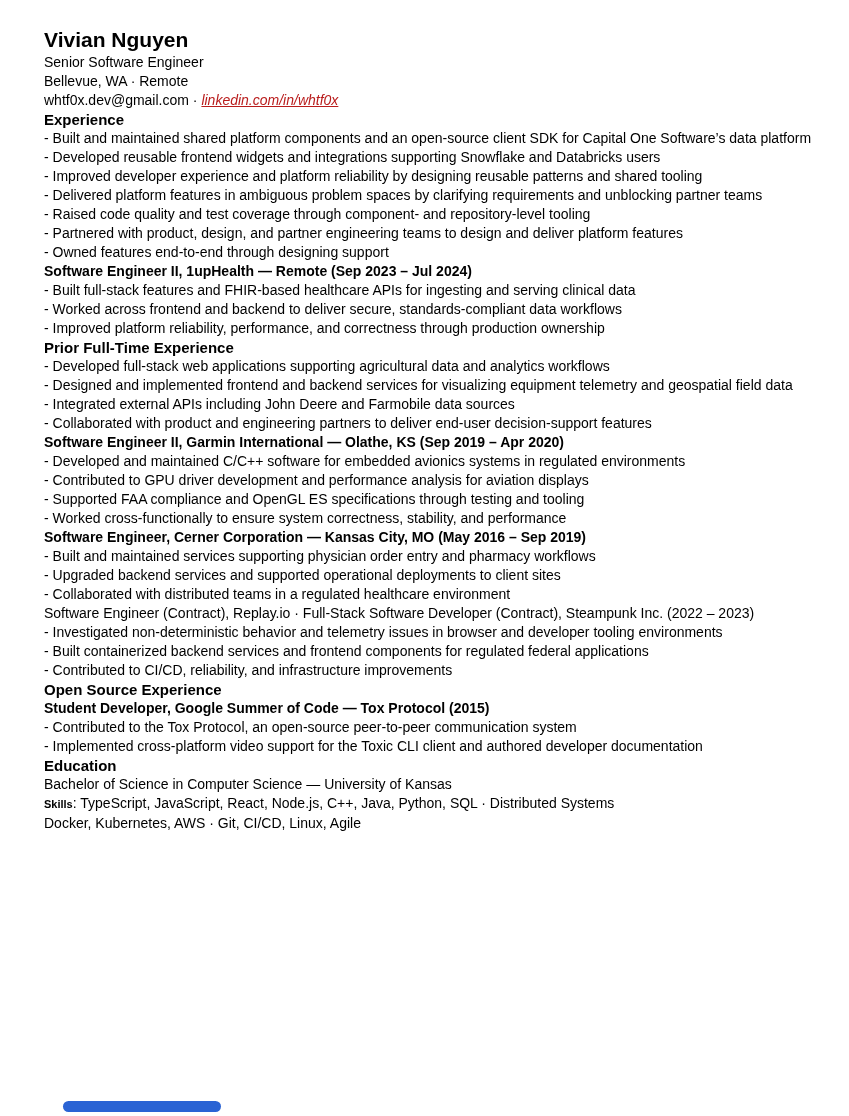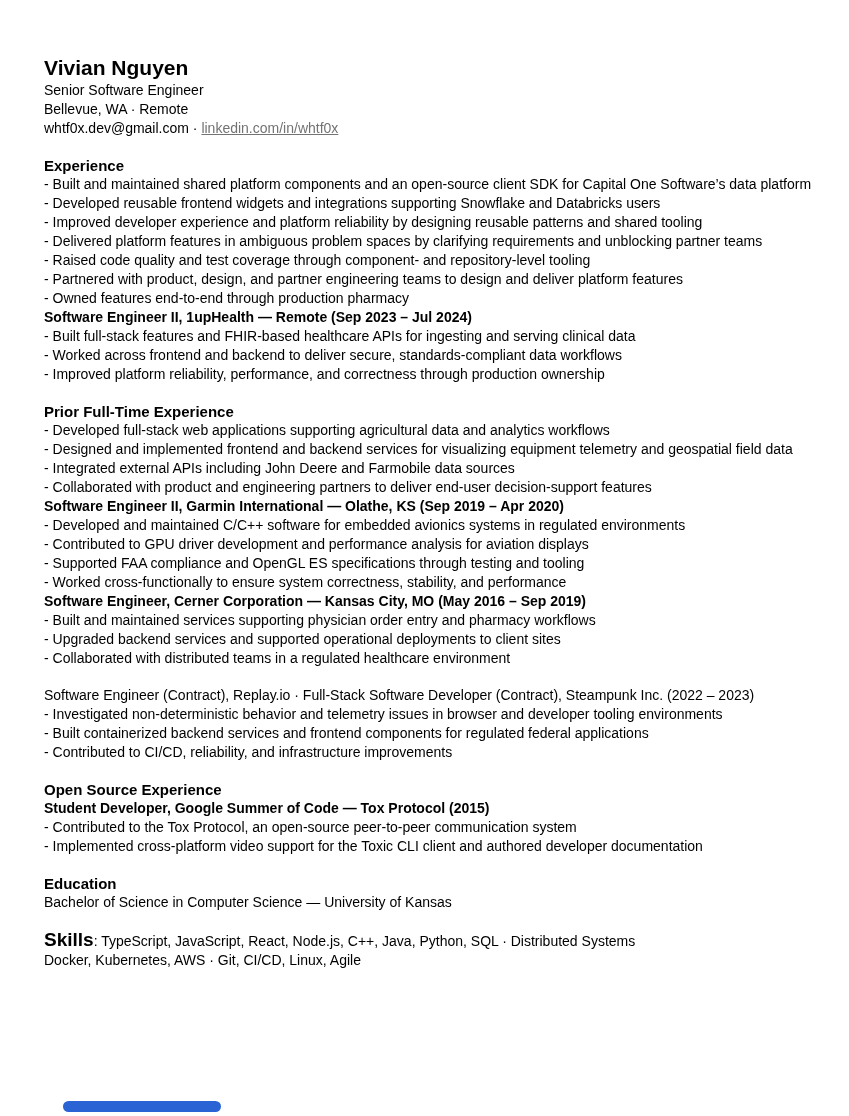--- a/index.html
+++ b/index.html
@@ -13,70 +13,69 @@
     color: #000000;
     font-family: "Liberation Sans", sans-serif;
     font-size: 14px;
     line-height: 19px;
     overflow: hidden;
   }
   .name {
     font-size: 21px;
     line-height: 27px;
     font-weight: 700;
-    margin-top: 28px;
   }
   .line { position: relative; }
-  .section { margin-top: 18px; }
+  .section { }
   .section-heading {
     font-weight: 700;
     font-size: 15px;
     line-height: 19px;
   }
   .job-title { font-weight: 700; }
   a.contact-link { text-decoration: underline; cursor: pointer; }
   .has-cursor::before {
     content: "";
     position: absolute;
     left: -2px;
     top: 0px;
     width: 2px;
     height: 18px;
     background: #000000;
   }
-  .skills-label { font-weight: 700; font-size: 19px; }
+  .skills-label { font-weight: 700; font-size: 11px; }
   .highlight-bar {
     position: absolute;
     left: 63px;
     top: 1101px;
     width: 158px;
     height: 11px;
     border-radius: 5.5px;
   }
 </style>
 </head>
 <body>
 
 <div class="page">
 
   <div class="name">Vivian Nguyen</div>
   <div class="line">Senior Software Engineer</div>
   <div class="line">Bellevue, WA · Remote</div>
-  <div class="line"><span>whtf0x.dev@gmail.com</span><span> · </span><a class="contact-link" style="color: #737373;">linkedin.com/in/whtf0x</a></div>
+  <div class="line"><span>whtf0x.dev@gmail.com</span><span> · </span><a class="contact-link" style="color: #b91c1c; font-style: italic;">linkedin.com/in/whtf0x</a></div>
 
   <div>
       <div class="section">
         <div class="section-heading">Experience</div>
         <div class="line">- Built and maintained shared platform components and an open-source client SDK for Capital One Software’s data platform</div>
         <div class="line">- Developed reusable frontend widgets and integrations supporting Snowflake and Databricks users</div>
         <div class="line">- Improved developer experience and platform reliability by designing reusable patterns and shared tooling</div>
         <div class="line">- Delivered platform features in ambiguous problem spaces by clarifying requirements and unblocking partner teams</div>
         <div class="line">- Raised code quality and test coverage through component- and repository-level tooling</div>
         <div class="line">- Partnered with product, design, and partner engineering teams to design and deliver platform features</div>
-        <div class="line">- Owned features end-to-end through production pharmacy</div>
+        <div class="line">- Owned features end-to-end through designing support</div>
         <div class="line job-title">Software Engineer II, 1upHealth — Remote (Sep 2023 – Jul 2024)</div>
         <div class="line">- Built full-stack features and FHIR-based healthcare APIs for ingesting and serving clinical data</div>
         <div class="line">- Worked across frontend and backend to deliver secure, standards-compliant data workflows</div>
         <div class="line">- Improved platform reliability, performance, and correctness through production ownership</div>
       </div>
       <div class="section">
         <div class="section-heading">Prior Full-Time Experience</div>
         <div class="line">- Developed full-stack web applications supporting agricultural data and analytics workflows</div>
         <div class="line">- Designed and implemented frontend and backend services for visualizing equipment telemetry and geospatial field data</div>
         <div class="line">- Integrated external APIs including John Deere and Farmobile data sources</div>

